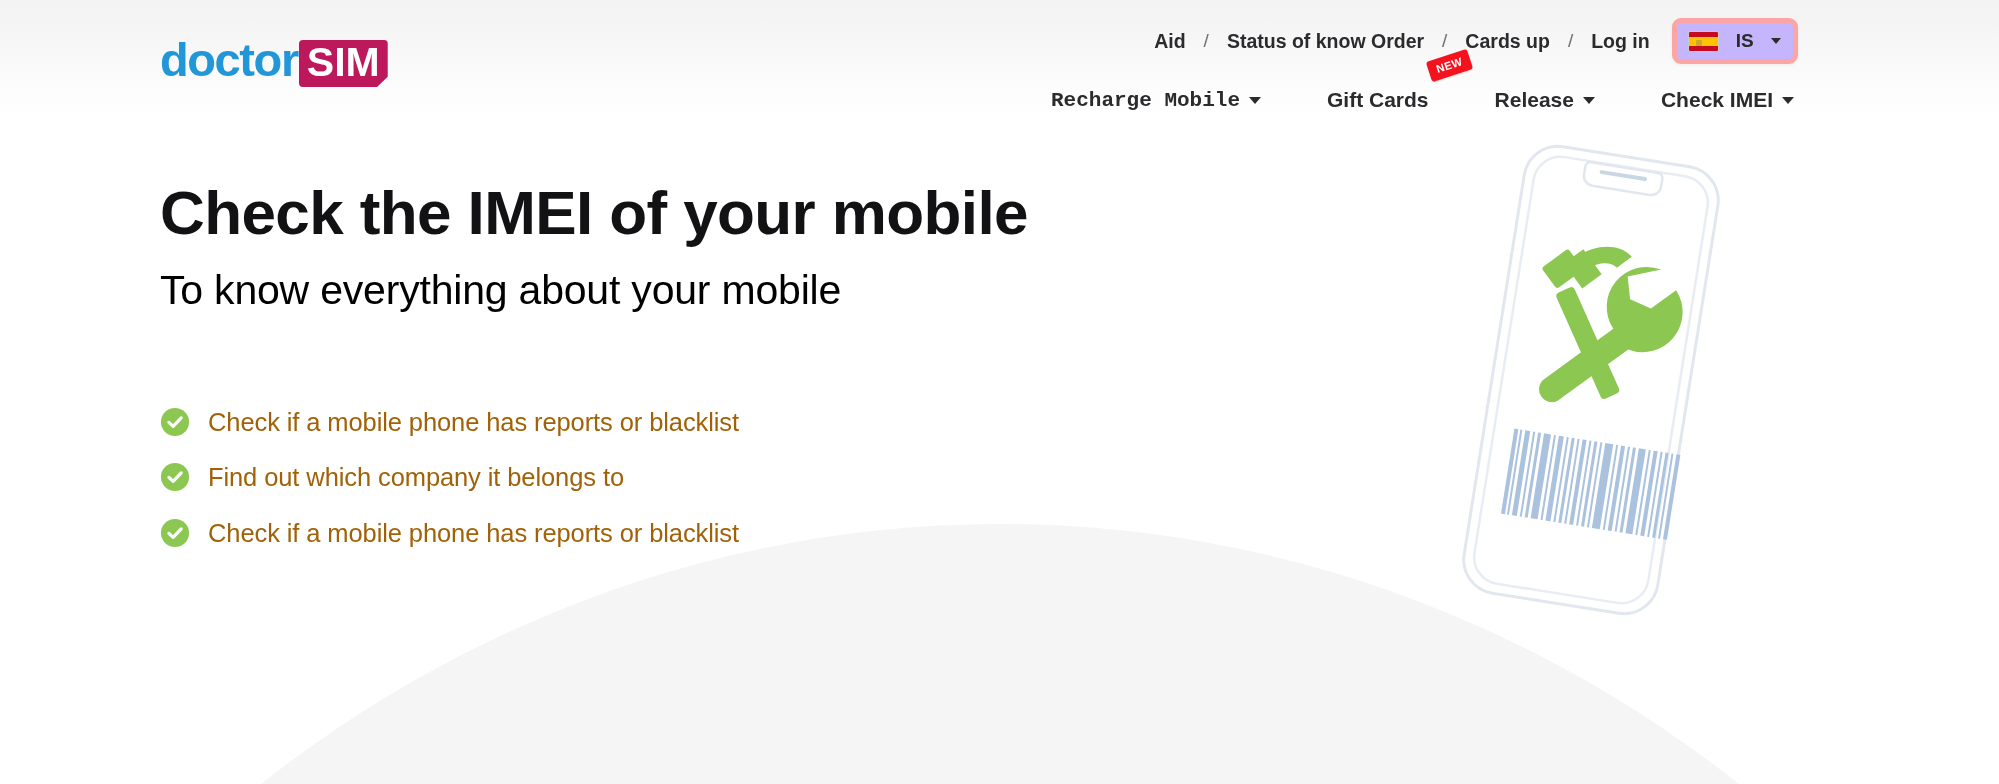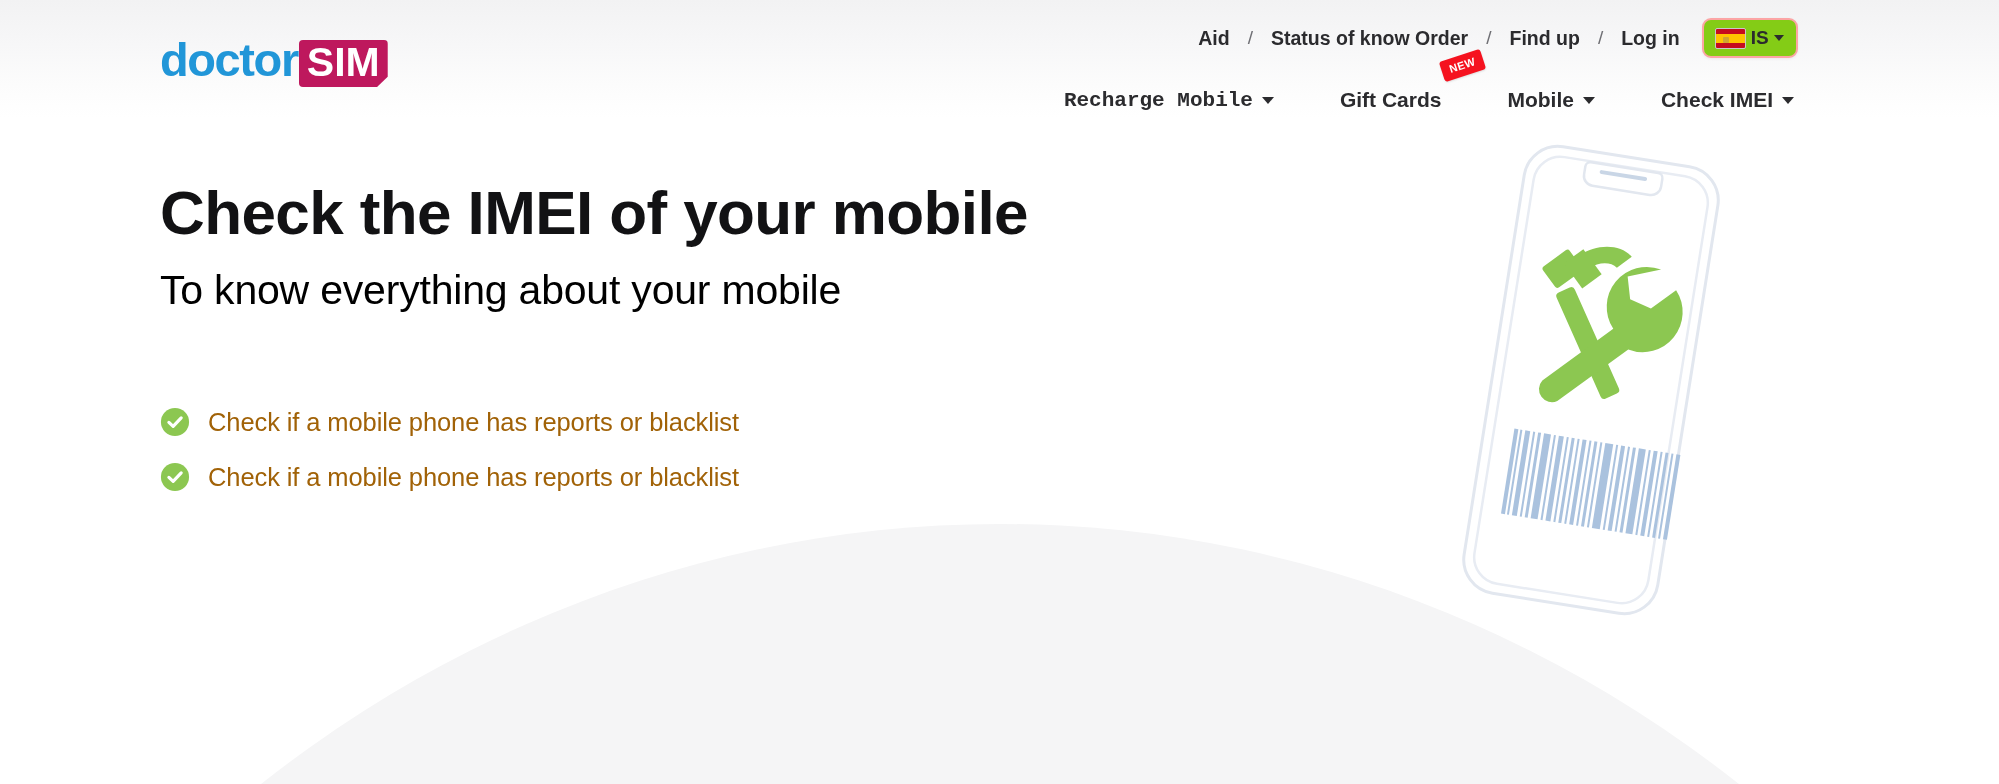--- a/index.html
+++ b/index.html
@@ -101,25 +101,25 @@
     font-size: 19px;
     font-weight: 400;
     color: #6f6f74;
     padding: 0 16px;
     user-select: none;
   }
 
   .lang-select {
     display: flex;
     align-items: center;
-    gap: 5px;
+    gap: 17px;
     margin-left: 20px;
     padding: 7px 12px 7px 11px;
-    background: #84cc16;
-    border: 2px solid #fca5a5;
+    background: #c4b5fd;
+    border: 5px solid #fca5a5;
     border-radius: 9px;
     box-shadow: 0 1px 3px rgba(0,0,0,0.06);
     cursor: pointer;
   }
   .flag-es {
     position: relative;
     width: 31px; height: 21px;
     border-radius: 2px;
     border: 1px solid #c9c9c9;
     overflow: hidden;
@@ -277,21 +277,21 @@
     <a class="logo" href="#">
       <span class="logo-doctor">doctor</span>
       <span class="logo-sim">SIM</span>
     </a>
 
     <nav class="nav-top">
       <a class="util-link" href="#">Aid</a>
       <span class="sep">/</span>
       <a class="util-link" href="#">Status of know Order</a>
       <span class="sep">/</span>
-      <a class="util-link" href="#">Find up</a>
+      <a class="util-link" href="#">Cards up</a>
       <span class="sep">/</span>
       <a class="util-link" href="#">Log in</a>
 
       <div class="lang-select">
         <span class="flag-es"></span>
         <span class="lang-code">IS</span>
         <span class="caret small"></span>
       </div>
     </nav>
 
@@ -300,21 +300,21 @@
         <span>Recharge Mobile</span>
         <span class="caret"></span>
       </a>
 
       <a class="nav-item" href="#">
         <span>Gift Cards</span>
         <span class="badge-new">NEW</span>
       </a>
 
       <a class="nav-item" href="#">
-        <span>Mobile</span>
+        <span>Release</span>
         <span class="caret"></span>
       </a>
 
       <a class="nav-item" href="#">
         <span>Check IMEI</span>
         <span class="caret"></span>
       </a>
     </nav>
   </header>
 
@@ -324,20 +324,27 @@
       <h1 class="hero-title">Check the IMEI of your mobile</h1>
       <p class="hero-subtitle">To know everything about your mobile</p>
 
       <ul class="benefits">
         <li>
           <svg class="check-icon" viewBox="0 0 32 32" aria-hidden="true">
             <circle cx="16" cy="16" r="15" fill="#8cc751"></circle>
             <path d="M9.5 16.4 L14 20.6 L22.6 11.6" fill="none" stroke="#ffffff" stroke-width="3.4" stroke-linecap="round" stroke-linejoin="round"></path>
           </svg>
           <span class="benefit-text">Check if a mobile phone has reports or blacklist</span>
+        </li>
+        <li>
+          <svg class="check-icon" viewBox="0 0 32 32" aria-hidden="true">
+            <circle cx="16" cy="16" r="15" fill="#8cc751"></circle>
+            <path d="M9.5 16.4 L14 20.6 L22.6 11.6" fill="none" stroke="#ffffff" stroke-width="3.4" stroke-linecap="round" stroke-linejoin="round"></path>
+          </svg>
+          <span class="benefit-text">Find out which company it belongs to</span>
         </li>
         <li>
           <svg class="check-icon" viewBox="0 0 32 32" aria-hidden="true">
             <circle cx="16" cy="16" r="15" fill="#8cc751"></circle>
             <path d="M9.5 16.4 L14 20.6 L22.6 11.6" fill="none" stroke="#ffffff" stroke-width="3.4" stroke-linecap="round" stroke-linejoin="round"></path>
           </svg>
           <span class="benefit-text">Check if a mobile phone has reports or blacklist</span>
         </li>
       </ul>
     </div>

